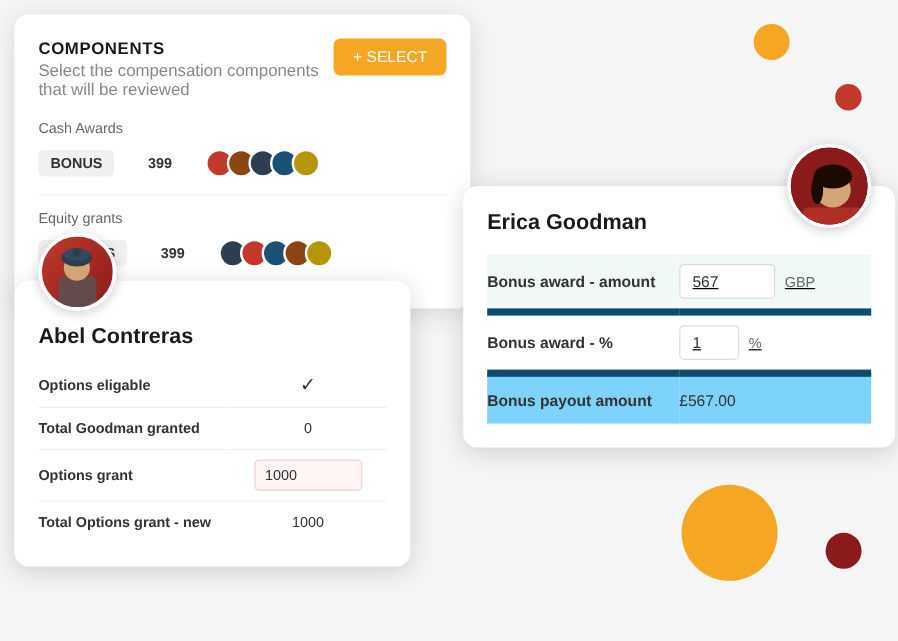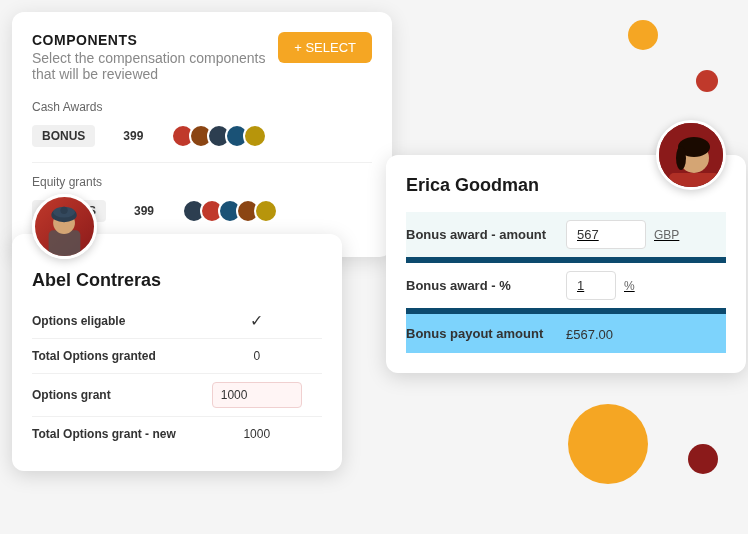--- a/index.html
+++ b/index.html
@@ -369,21 +369,21 @@
 
   <table class="field-table" style="margin-top:12px;">
     <tbody>
         <tr>
       <td class="field-label">Options eligable</td>
       <td class="field-value">
         <span class="checkmark">✓</span>
       </td>
     </tr>
     <tr>
-      <td class="field-label">Total Options granted</td>
+      <td class="field-label">Total Goodman granted</td>
       <td class="field-value">0</td>
     </tr>
     <tr>
       <td class="field-label">Options grant</td>
       <td class="field-value">
         <input class="field-input" value="1000" style="">
       </td>
     </tr>
     <tr>
       <td class="field-label">Total Options grant - new</td>

